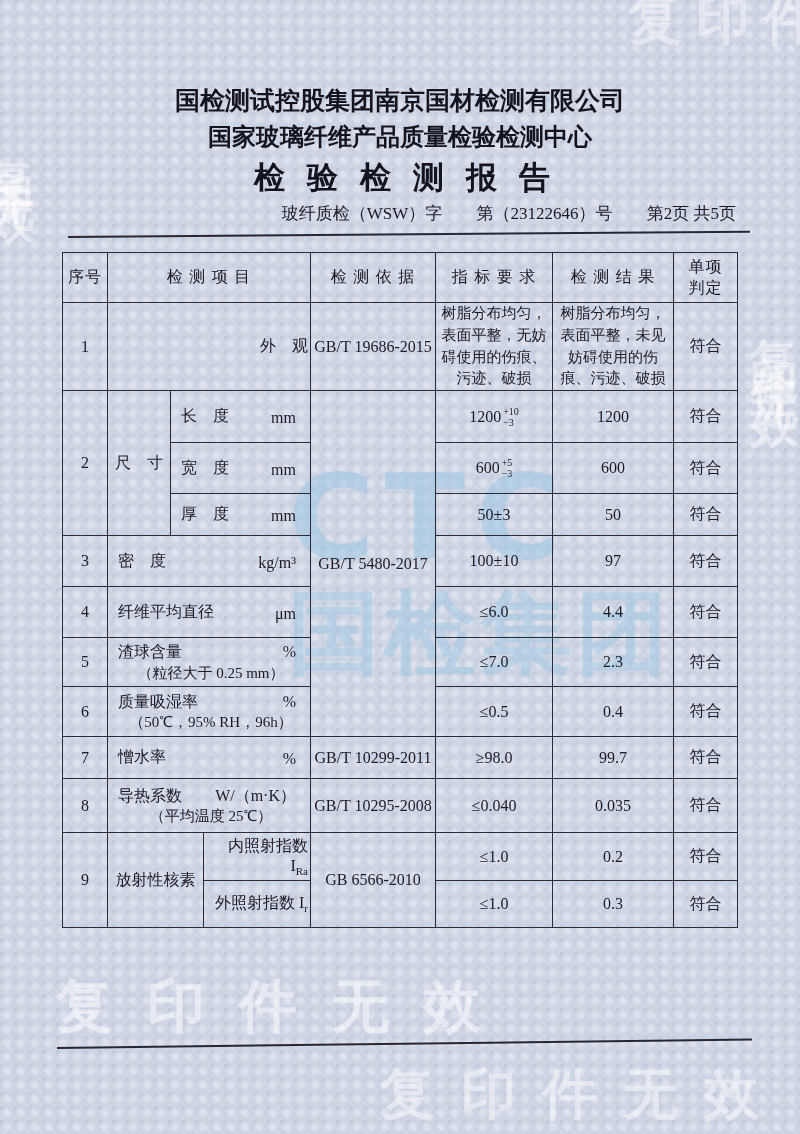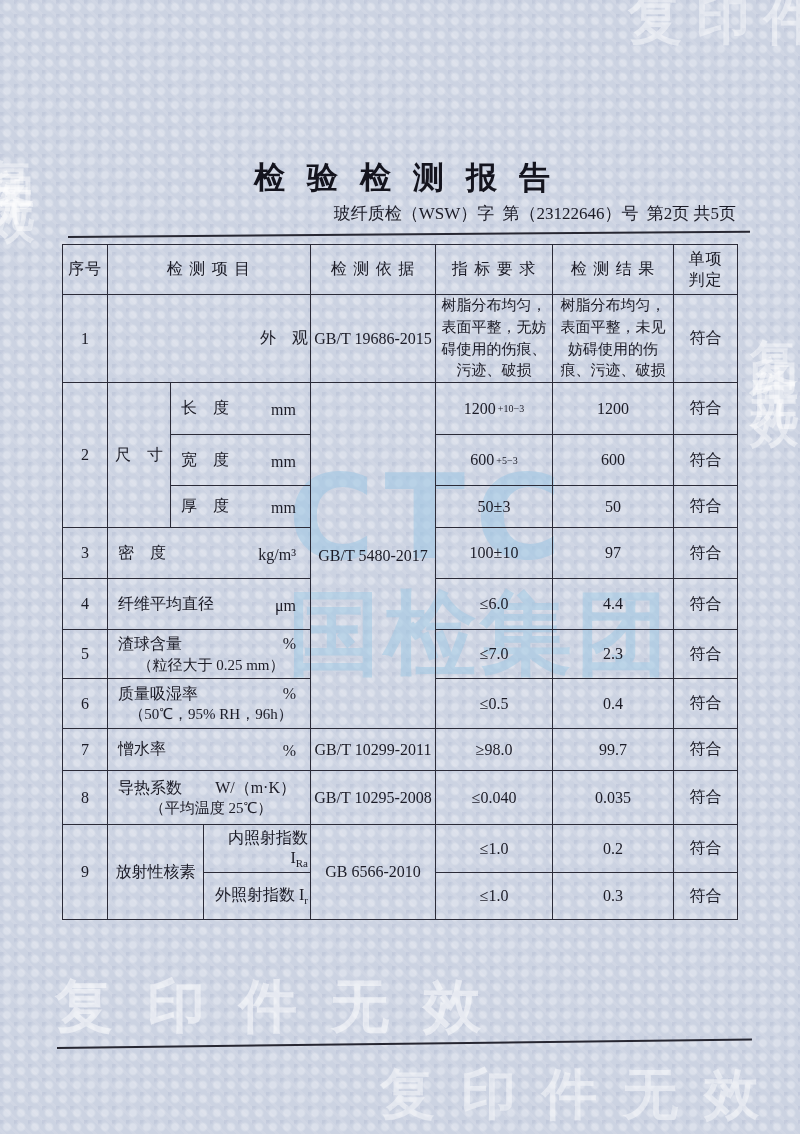--- a/index.html
+++ b/index.html
@@ -33,58 +33,60 @@
   
   .org1{position:absolute;left:0;right:0;top:84px;text-align:center;
         font-family:"Liberation Sans",sans-serif;font-weight:bold;font-size:25px;color:#14141e;}
   .org2{position:absolute;left:0;right:0;top:121px;text-align:center;
         font-family:"Liberation Sans",sans-serif;font-weight:bold;font-size:24px;color:#14141e;}
   .rpt-title{position:absolute;left:0;right:0;top:157px;text-align:center;
         font-family:"Liberation Sans",sans-serif;font-weight:bold;font-size:31px;
         letter-spacing:22px;padding-left:26px;box-sizing:border-box;color:#14141e;}
   .ref-line{position:absolute;left:0;right:64px;top:202px;text-align:right;
         font-size:17px;color:#1b1b26;}
-  .ref-line span{margin-left:4px;}
+  .ref-line span{margin-left:30px;}
   .rule{position:absolute;background:#272732;height:2px;}
   .rule-top{left:68px;top:236px;width:682px;transform:rotate(-0.45deg);transform-origin:left center;}
   .rule-bottom{left:57px;top:1047px;width:695px;transform:rotate(-0.7deg);transform-origin:left center;}
   
-  table.report{position:absolute;left:62px;top:244px;width:675px;border-collapse:collapse;
+  table.report{position:absolute;left:62px;top:252px;width:675px;border-collapse:collapse;
         table-layout:fixed;font-size:16px;}
   table.report td,table.report th{border:1px solid #2b2b38;padding:0 2px;vertical-align:middle;
         font-weight:normal;overflow:hidden;}
   th.h{font-family:"Liberation Sans",sans-serif;font-weight:bold;font-size:16px;text-align:center;
         letter-spacing:1px;}
   .prewrap{white-space:pre-line;line-height:1.3;}
   .c{text-align:center;}
   .item{text-align:right;padding-left:8px !important;}
   .rowflex{display:flex;justify-content:space-between;align-items:flex-end;
         padding:0 12px 0 8px;}
   .note{display:block;text-align:center;padding:0 4px 0 8px;font-size:15px;}
   .twoline{line-height:1.35;margin-top:41px;}
   .small{font-size:15px;line-height:1.45;margin-top:32px;}
   .tolwrap{display:inline-flex;align-items:center;}
-  .tolstack{display:inline-flex;flex-direction:row;font-size:10px;line-height:1.1;
+  .tolstack{display:inline-flex;flex-direction:column;font-size:10px;line-height:1.1;
         margin-left:2px;text-align:left;}
   sub.isub{font-size:11px;}
 </style>
 </head>
 <body>
 
 <div class="page">
 
   <span class="ghost g1">复印件无效</span>
   <span class="ghost g2">复印件无效</span>
   <span class="ghost g3">复印件无效</span>
   <span class="ghost g4">复印件无效</span>
   <span class="ghost g5">复印件无效</span>
 
   <div class="wm-logo">CTC</div>
   <div class="wm-name">国检集团</div>
 
+  <div class="org1">国检测试控股集团南京国材检测有限公司</div>
+  <div class="org2">国家玻璃纤维产品质量检验检测中心</div>
   <div class="rpt-title">检验检测报告</div>
   <div class="ref-line">
     <span>玻纤质检（WSW）字</span>
     <span>第（23122646）号</span>
     <span>第2页 共5页</span>
   </div>
   <div class="rule rule-top"></div>
 
   <table class="report">
     <colgroup>

